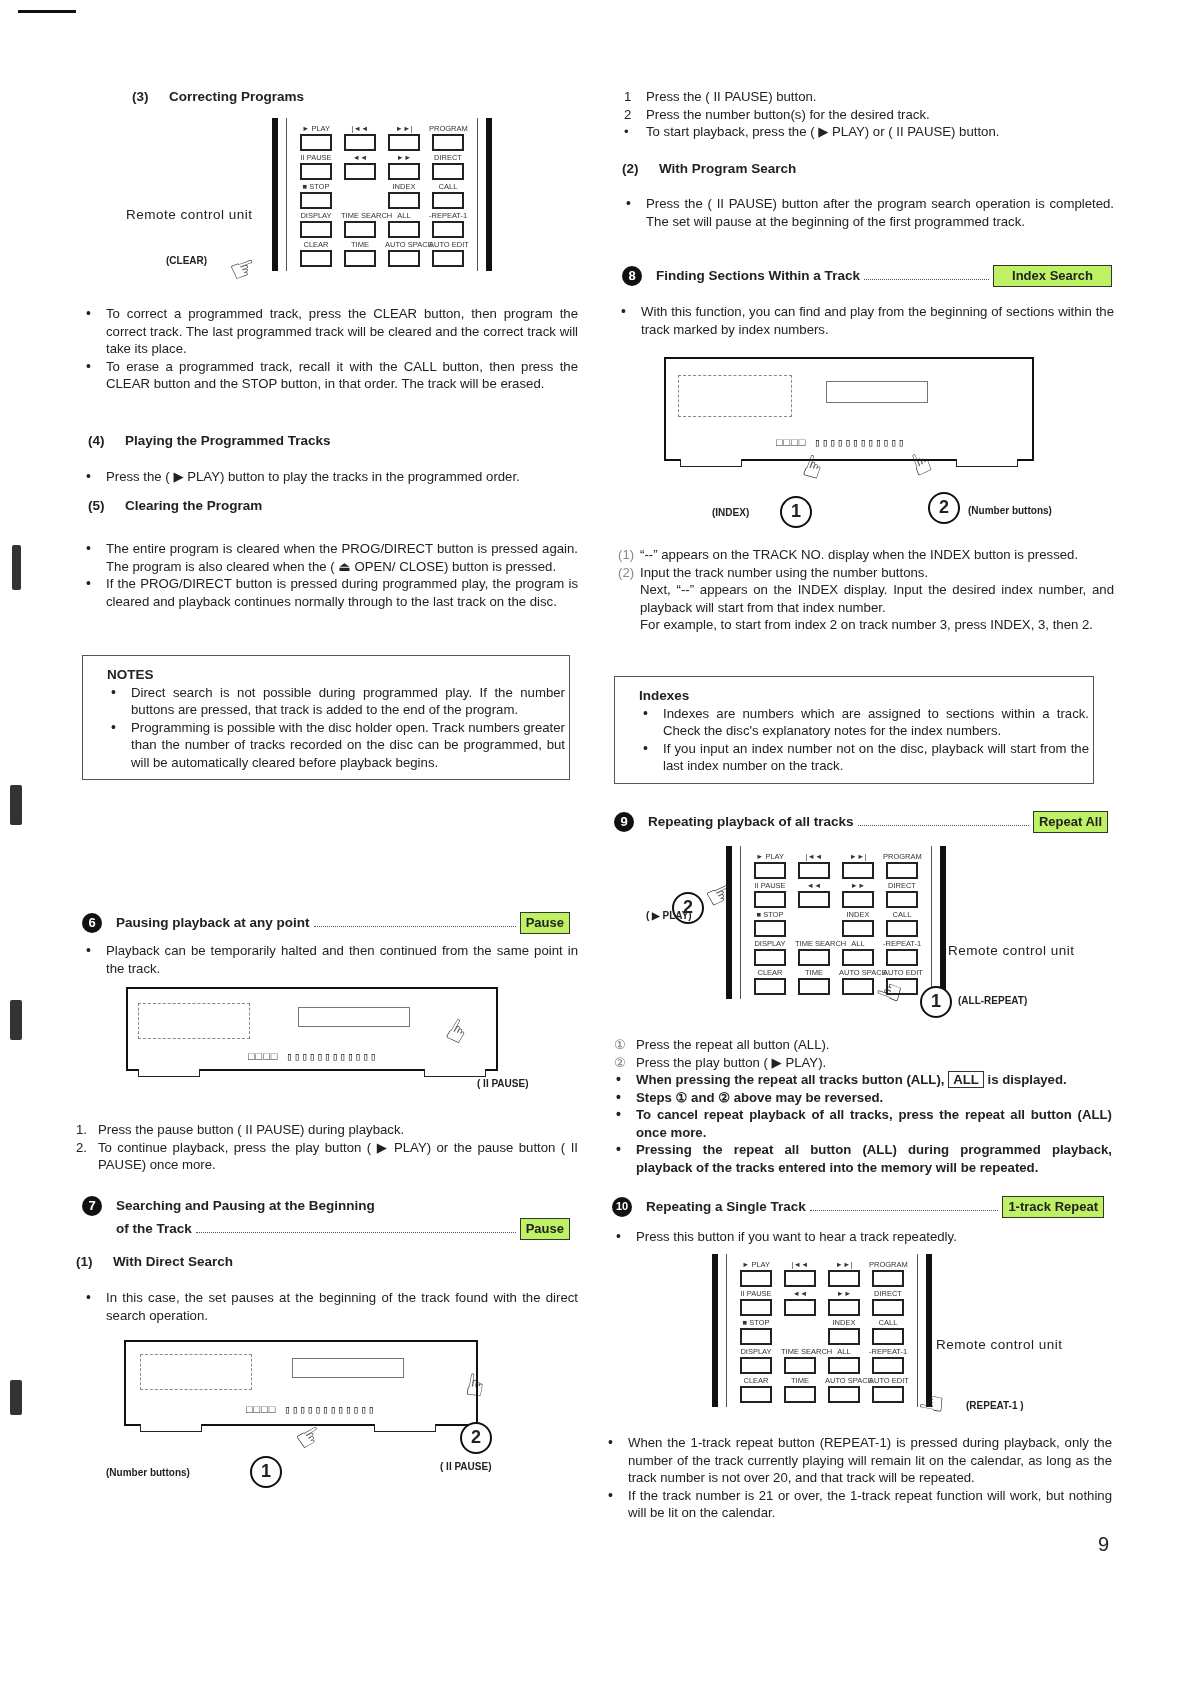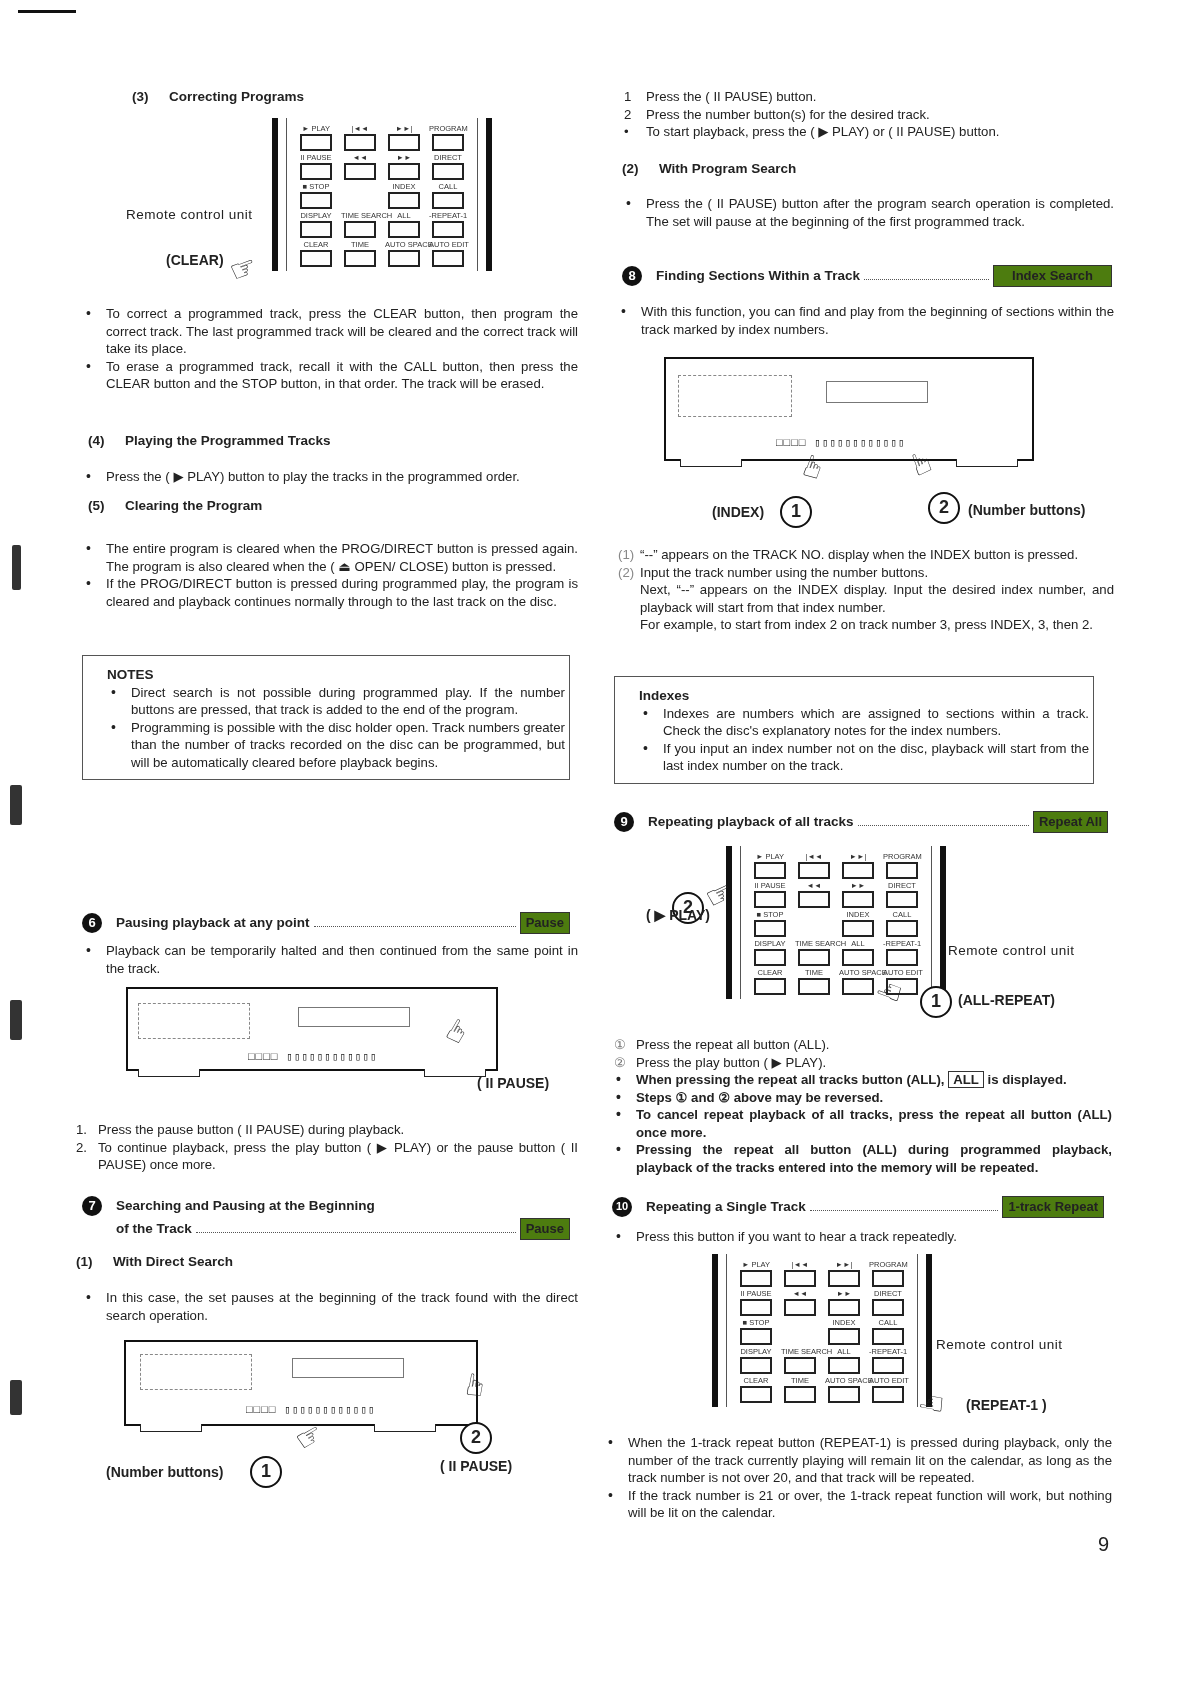--- a/index.html
+++ b/index.html
@@ -15,33 +15,33 @@
   ul.bul li::before { content:"\2022"; position:absolute; left:4px; top:0; font-size:14px; }
   ol.num { list-style:none; margin:0; padding:0; }
   ol.num li { position:relative; padding-left:24px; text-align:justify; }
   ol.num li .mk { position:absolute; left:2px; top:0; }
   .notes-box { border:1px solid #555; padding:10px 4px 8px 24px; }
   .notes-title { font-weight:bold; font-size:13.5px; }
   .sec-head { display:flex; align-items:center; font-weight:bold; font-size:13.5px; }
   .circ { width:20px; height:20px; border-radius:50%; background:#111; color:#fff; display:inline-flex;
           align-items:center; justify-content:center; font-size:13px; font-weight:bold; margin-right:14px; flex:none; }
   .dots { flex:1; border-bottom:1px dotted #555; margin:0 4px 3px 4px; height:10px; }
-  .tagbox { border:1px solid #333; padding:1px 5px; font-weight:bold; font-size:13px; background:#4d7c0f; }
+  .tagbox { border:1px solid #333; padding:1px 5px; font-weight:bold; font-size:13px; background:#bef264; }
   .remote { border-left:6px solid #111; border-right:6px solid #111; padding:0 8px; background:#fff; }
   .remote-inner { border-left:1px solid #555; border-right:1px solid #555; padding:6px 10px 4px 10px; }
   .rgrid { display:grid; grid-template-columns:repeat(4, 38px); column-gap:6px; row-gap:2px; }
   .rlab { font-size:7.5px; text-align:center; white-space:nowrap; height:10px; line-height:10px; color:#333; }
   .rbtn { width:28px; height:13px; border:2px solid #222; margin:0 auto; background:#fff; }
   .rnone { visibility:hidden; }
   .cdp { border:2px solid #111; background:#fff; position:absolute; }
   .cdp .tray { position:absolute; border:1px dashed #888; }
   .cdp .disp { position:absolute; border:1px solid #777; }
   .cdp .btnrow { position:absolute; font-family:"Liberation Mono", monospace; font-size:11px; letter-spacing:1px; color:#222; white-space:nowrap; }
   .cdp .foot { position:absolute; bottom:-8px; width:60px; height:7px; border:1px solid #222; border-top:none; background:#fff; }
-  .callout { font-weight:bold; font-size:14px; white-space:nowrap; }
+  .callout { font-weight:bold; font-size:10px; white-space:nowrap; }
   .stepcirc { width:28px; height:28px; border:2.5px solid #111; border-radius:50%; display:inline-flex; align-items:center;
               justify-content:center; font-weight:bold; font-size:18px; background:#fff; }
   .hand { font-size:30px; line-height:30px; }
   .pageno { font-size:20px; }
   .allbox { border:1px solid #333; padding:0 4px; }
 </style>
 </head>
 <body>
 
 <div class="abs topmark"></div>

